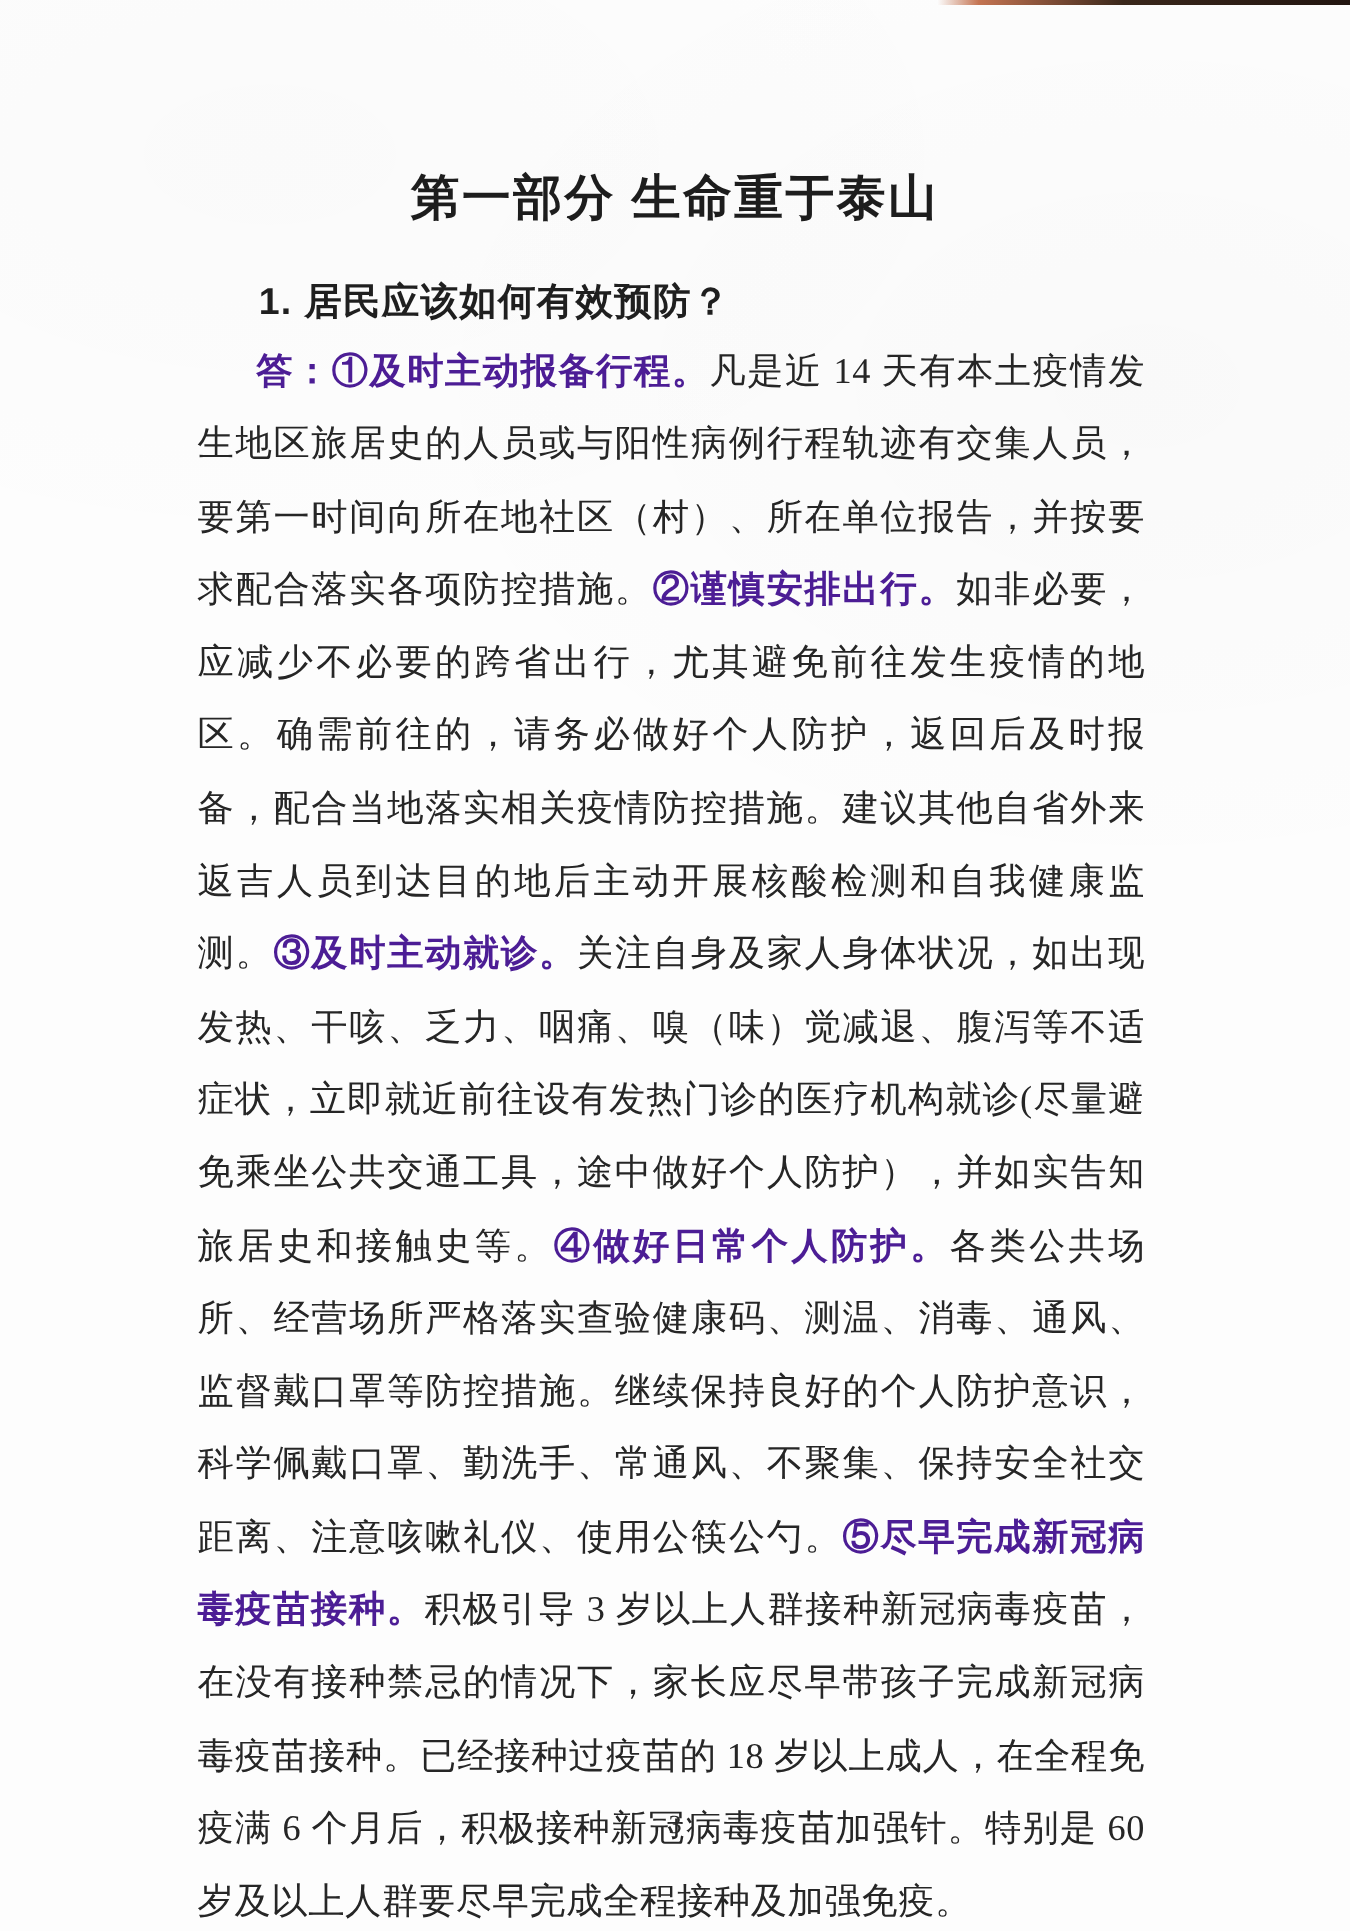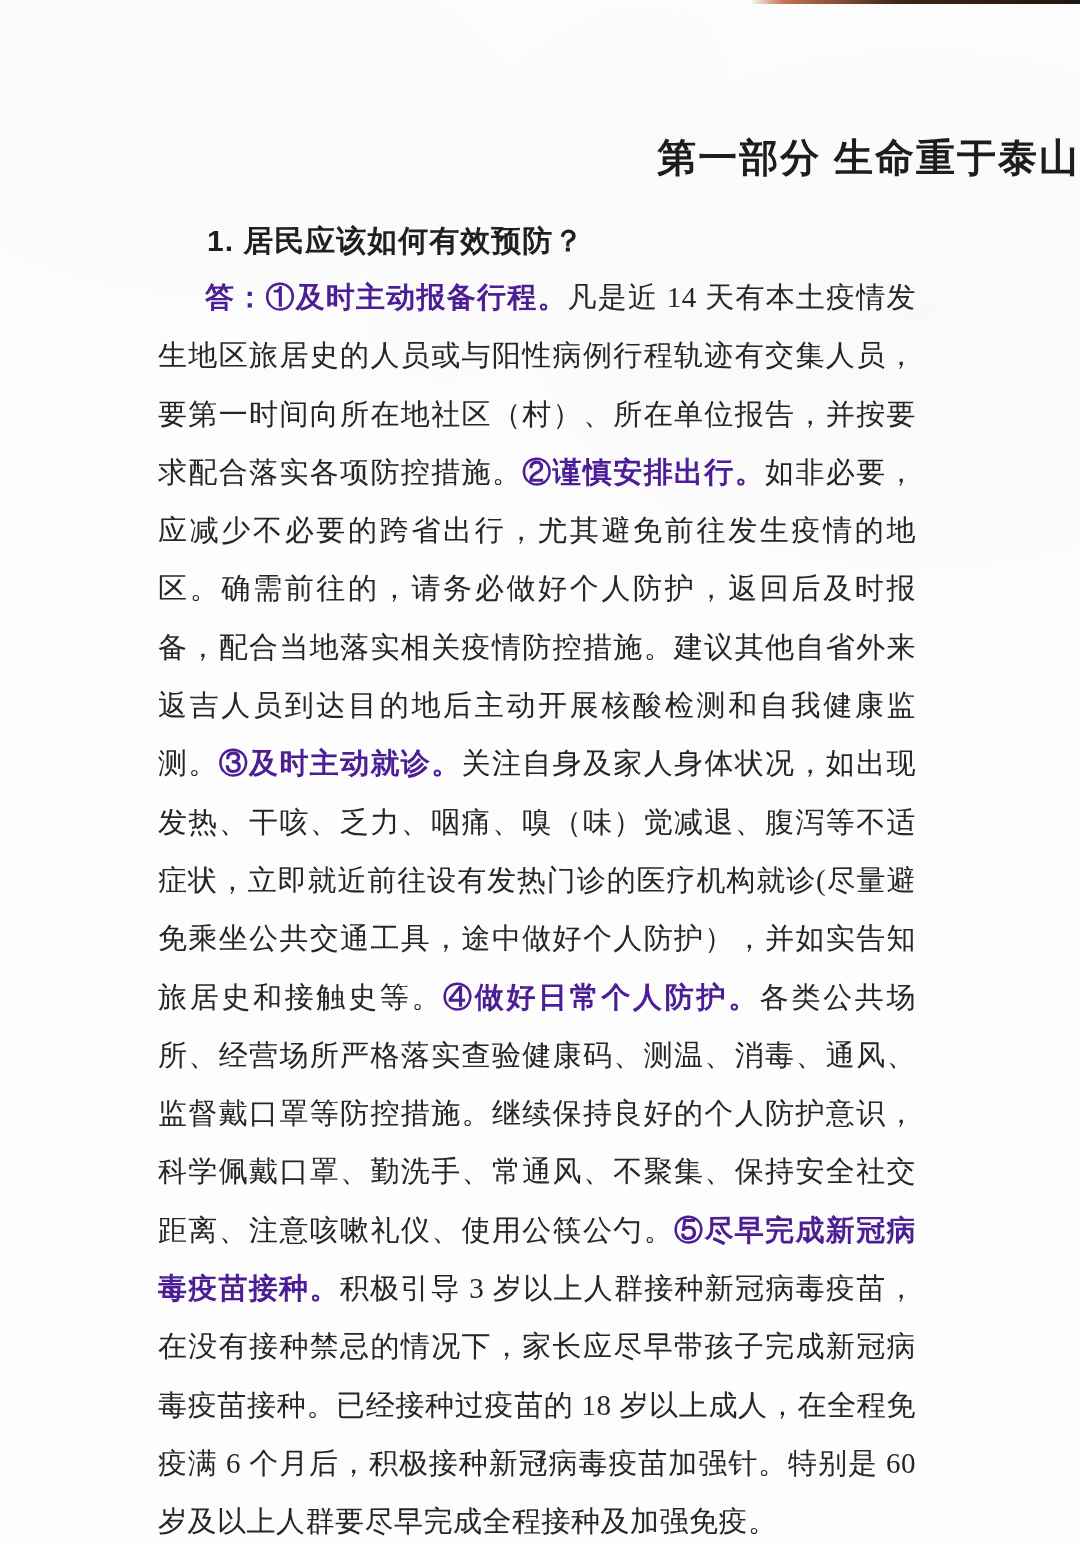--- a/index.html
+++ b/index.html
@@ -38,21 +38,21 @@
       rgba(186,92,52,0.85) 10%,
       #3a271b 45%,
       #221510 100%);
   }
   .doc-title {
     position: absolute;
     top: 131px;
     left: 0;
     width: 100%;
     margin: 0;
-    text-align: right;
+    text-align: center;
     font-family: "Liberation Sans", "DejaVu Sans", sans-serif;
     font-weight: bold;
     font-size: 39px;
     letter-spacing: 2px;
     color: #1d1d1d;
   }
   .question {
     position: absolute;
     left: 207px;
     margin: 0;

